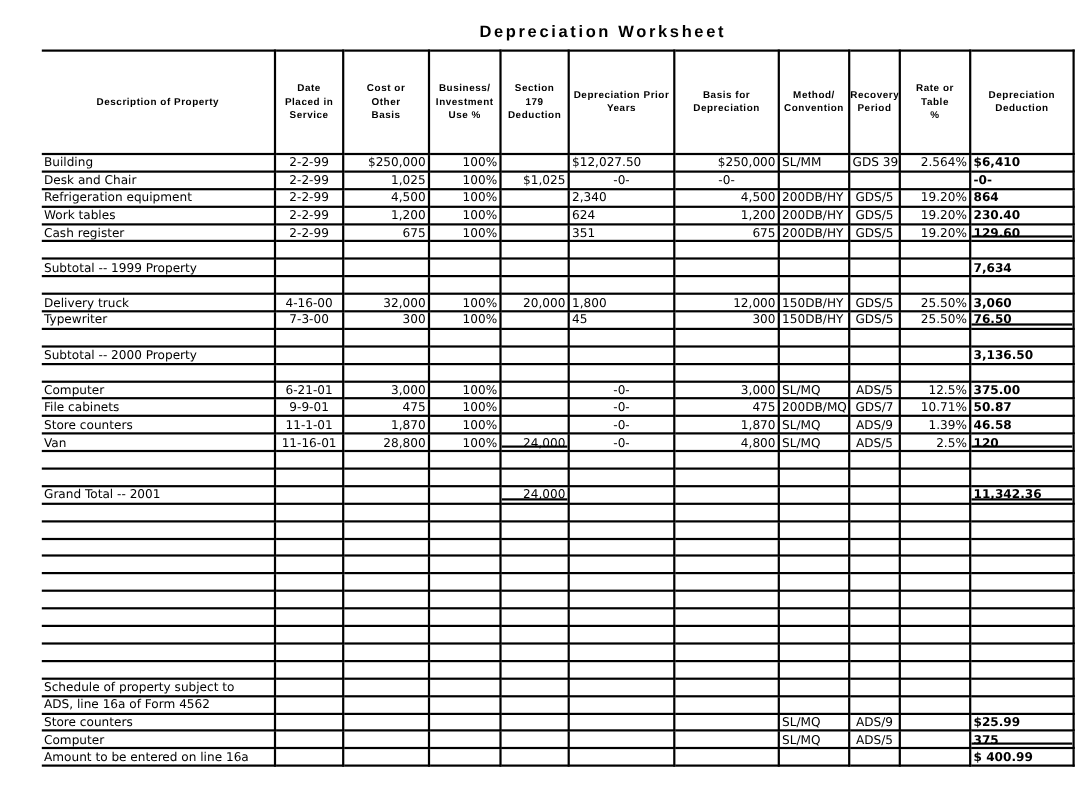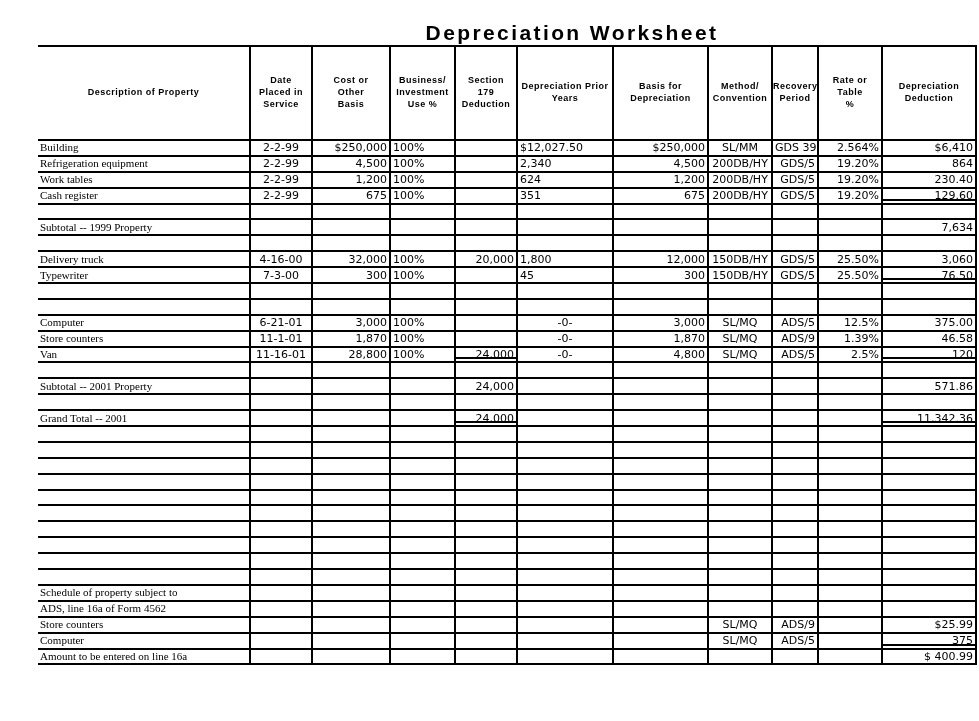--- a/index.html
+++ b/index.html
@@ -4,51 +4,51 @@
 <style>
   * { margin:0; padding:0; box-sizing:border-box; }
   html,body { background:#fff; }
   body {
     width:979px; height:721px; position:relative; overflow:hidden;
     font-family:"DejaVu Sans", sans-serif; color:#000;
   }
   .page-title {
     position:absolute; top:21px; left:548px; transform:translateX(-50%);
     font-family:"Liberation Sans", sans-serif; font-weight:bold;
-    font-size:21px; letter-spacing:2.4px; white-space:nowrap;margin-left:24px;
+    font-size:15px; letter-spacing:2.4px; white-space:nowrap;
   }
   table.worksheet {
     position:absolute; left:38px; top:45px;
     border-collapse:collapse; table-layout:fixed; width:938px;
   }
   .worksheet th, .worksheet td {
     border:2px solid #000; overflow:hidden;
   }
   .worksheet th:first-child, .worksheet td:first-child { border-left:none; }
   .worksheet th {
     height:94px; vertical-align:middle; text-align:center;
     font-family:"Liberation Sans", sans-serif; font-weight:bold;
     font-size:9px; line-height:1.3; letter-spacing:0.5px; white-space:pre-line;
   }
   .worksheet td {
     height:15.9px; font-size:11px; line-height:1; vertical-align:middle;
     white-space:nowrap; padding:0 2px;
   }
   
-  .c0 { text-align:left;  padding-left:3px;  position:relative;font-family:Liberation Serif, serif; }
+  .c0 { text-align:left;  padding-left:3px;  position:relative; }
   .c1 { text-align:center; }
   .c2 { text-align:right; padding-right:10px; }
-  .c3 { text-align:left; }
+  .c3 { text-align:right; }
   .c4 { text-align:right; padding-right:10px; }
   .c5 { padding-right:9px; }
   .c6 { text-align:right; padding-right:20px; }
-  .c7 { text-align:center; }
-  .c8 { text-align:right; }
+  .c7 { }
+  .c8 { text-align:center; }
   .c9 { text-align:right; padding-right:10px; }
-  .c10{ text-align:right; padding-right:12px; }
+  .c10{ text-align:left; padding-right:12px;font-weight:bold; }
   .zv { text-align:center !important; padding-right:2px !important; }
   
   .ind1 { padding-left:34px; }
   .ind2 { padding-left:9px; }
   .ind3 { padding-left:19px;margin-top:12px; }
   .ind4 { padding-left:55px; }
   
   .dbl { position:relative;margin-left:42px; }
   .dbl::after {
     content:""; position:absolute; left:0; right:0; bottom:2px;
@@ -112,20 +112,33 @@
         <td class="c3">100%</td>
         <td class="c4"></td>
         <td class="c5">$12,027.50</td>
         <td class="c6">$250,000</td>
         <td class="c7">SL/MM</td>
         <td class="c8">GDS 39</td>
         <td class="c9">2.564%</td>
         <td class="c10">$6,410</td>
       </tr>
       <tr>
+        <td class="c0">Desk and Chair</td>
+        <td class="c1">2-2-99</td>
+        <td class="c2">1,025</td>
+        <td class="c3">100%</td>
+        <td class="c4">$1,025</td>
+        <td class="c5 zv">-0-</td>
+        <td class="c6 zv">-0-</td>
+        <td class="c7"></td>
+        <td class="c8"></td>
+        <td class="c9"></td>
+        <td class="c10">-0-</td>
+      </tr>
+      <tr>
         <td class="c0">Refrigeration equipment</td>
         <td class="c1">2-2-99</td>
         <td class="c2">4,500</td>
         <td class="c3">100%</td>
         <td class="c4"></td>
         <td class="c5">2,340</td>
         <td class="c6">4,500</td>
         <td class="c7">200DB/HY</td>
         <td class="c8">GDS/5</td>
         <td class="c9">19.20%</td>
@@ -229,20 +242,33 @@
         <td class="c3"></td>
         <td class="c4"></td>
         <td class="c5"></td>
         <td class="c6"></td>
         <td class="c7"></td>
         <td class="c8"></td>
         <td class="c9"></td>
         <td class="c10"></td>
       </tr>
       <tr>
+        <td class="c0 ind1">Subtotal -- 2000 Property</td>
+        <td class="c1"></td>
+        <td class="c2"></td>
+        <td class="c3"></td>
+        <td class="c4"></td>
+        <td class="c5"></td>
+        <td class="c6"></td>
+        <td class="c7"></td>
+        <td class="c8"></td>
+        <td class="c9"></td>
+        <td class="c10">3,136.50</td>
+      </tr>
+      <tr>
         <td class="c0"></td>
         <td class="c1"></td>
         <td class="c2"></td>
         <td class="c3"></td>
         <td class="c4"></td>
         <td class="c5"></td>
         <td class="c6"></td>
         <td class="c7"></td>
         <td class="c8"></td>
         <td class="c9"></td>
@@ -253,20 +279,33 @@
         <td class="c1">6-21-01</td>
         <td class="c2">3,000</td>
         <td class="c3">100%</td>
         <td class="c4"></td>
         <td class="c5 zv">-0-</td>
         <td class="c6">3,000</td>
         <td class="c7">SL/MQ</td>
         <td class="c8">ADS/5</td>
         <td class="c9">12.5%</td>
         <td class="c10">375.00</td>
+      </tr>
+      <tr>
+        <td class="c0">File cabinets</td>
+        <td class="c1">9-9-01</td>
+        <td class="c2">475</td>
+        <td class="c3">100%</td>
+        <td class="c4"></td>
+        <td class="c5 zv">-0-</td>
+        <td class="c6">475</td>
+        <td class="c7">200DB/MQ</td>
+        <td class="c8">GDS/7</td>
+        <td class="c9">10.71%</td>
+        <td class="c10">50.87</td>
       </tr>
       <tr>
         <td class="c0">Store counters</td>
         <td class="c1">11-1-01</td>
         <td class="c2">1,870</td>
         <td class="c3">100%</td>
         <td class="c4"></td>
         <td class="c5 zv">-0-</td>
         <td class="c6">1,870</td>
         <td class="c7">SL/MQ</td>
@@ -294,33 +333,20 @@
         <td class="c3"></td>
         <td class="c4"></td>
         <td class="c5"></td>
         <td class="c6"></td>
         <td class="c7"></td>
         <td class="c8"></td>
         <td class="c9"></td>
         <td class="c10"></td>
       </tr>
       <tr>
-        <td class="c0 ind1">Subtotal -- 2001 Property</td>
-        <td class="c1"></td>
-        <td class="c2"></td>
-        <td class="c3"></td>
-        <td class="c4">24,000</td>
-        <td class="c5"></td>
-        <td class="c6"></td>
-        <td class="c7"></td>
-        <td class="c8"></td>
-        <td class="c9"></td>
-        <td class="c10">571.86</td>
-      </tr>
-      <tr>
         <td class="c0"></td>
         <td class="c1"></td>
         <td class="c2"></td>
         <td class="c3"></td>
         <td class="c4"></td>
         <td class="c5"></td>
         <td class="c6"></td>
         <td class="c7"></td>
         <td class="c8"></td>
         <td class="c9"></td>

